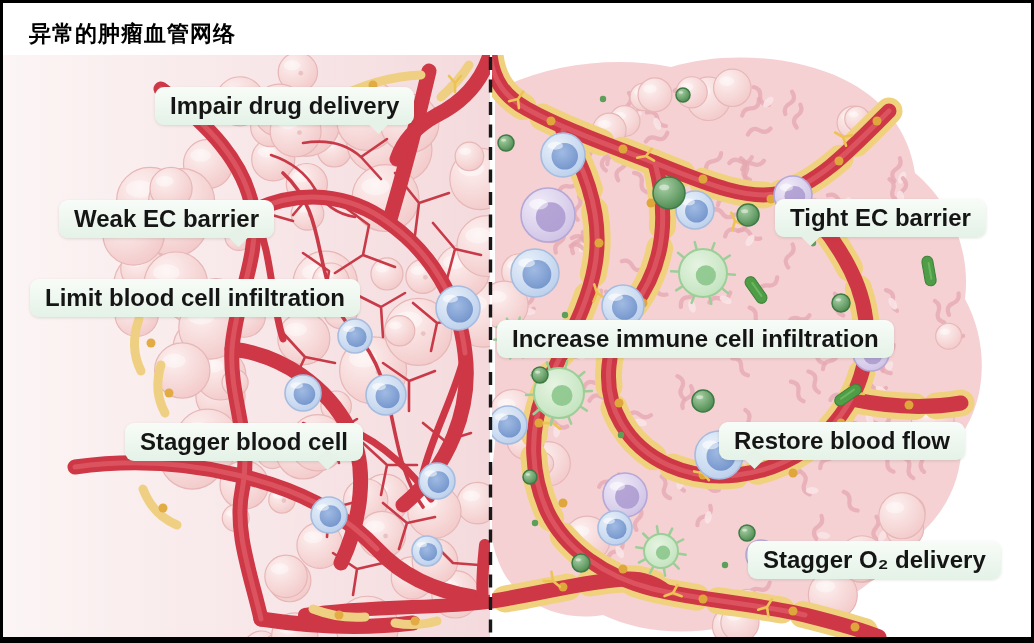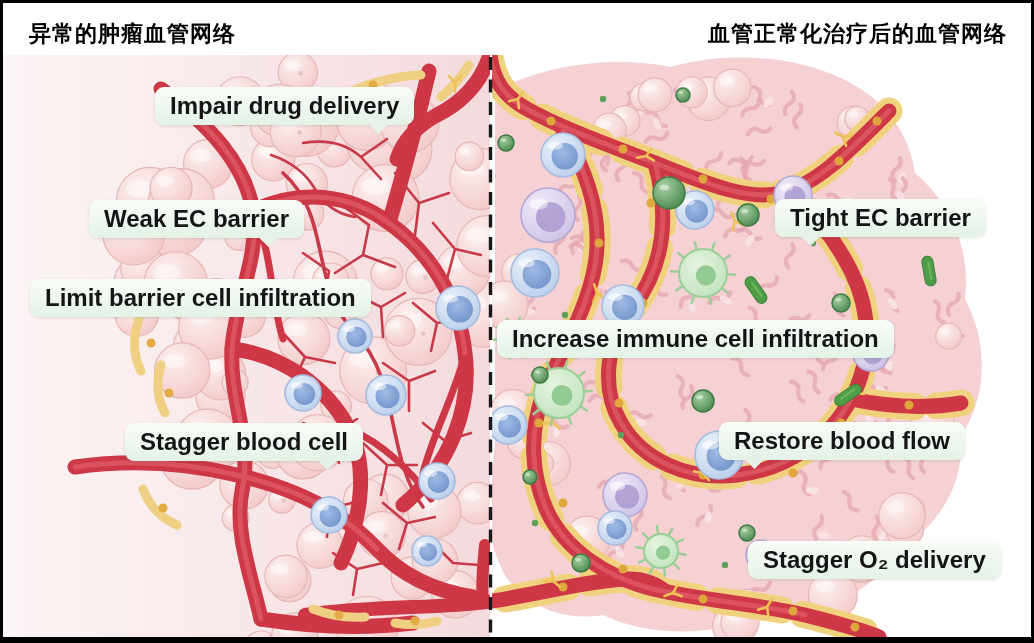--- a/index.html
+++ b/index.html
@@ -750,24 +750,23 @@
           <circle cx="722" cy="562" r="3.2" fill="#5d9e59"></circle>
           <circle cx="600" cy="96" r="3.2" fill="#5d9e59"></circle>
           <circle cx="810" cy="240" r="3.2" fill="#5d9e59"></circle>
         </g>
     </g>
 
     <line x1="487.5" y1="54" x2="487.5" y2="630" stroke="#191919" stroke-width="3.4" stroke-dasharray="13 9.5"></line>
   </svg>
 
   <div class="title l">异常的肿瘤血管网络</div>
-  <div class="title r">血管正常化治疗后的血管网络</div>
 
   <div class="chip tail-br" style="left:152px;top:84px">Impair drug delivery</div>
-  <div class="chip tail-br" style="left:86px;top:197px">Weak EC barrier</div>
-  <div class="chip" style="left:27px;top:276px">Limit barrier cell infiltration</div>
+  <div class="chip tail-br" style="left:56px;top:197px">Weak EC barrier</div>
+  <div class="chip" style="left:27px;top:276px">Limit blood cell infiltration</div>
   <div class="chip tail-br" style="left:122px;top:420px">Stagger blood cell</div>
 
   <div class="chip" style="left:494px;top:317px">Increase immune cell infiltration</div>
   <div class="chip tail-bl" style="left:772px;top:196px">Tight EC barrier</div>
   <div class="chip tail-bl" style="left:716px;top:419px">Restore blood flow</div>
   <div class="chip" style="left:745px;top:538px">Stagger O₂ delivery</div>
 </div>
 
 </body></html>

